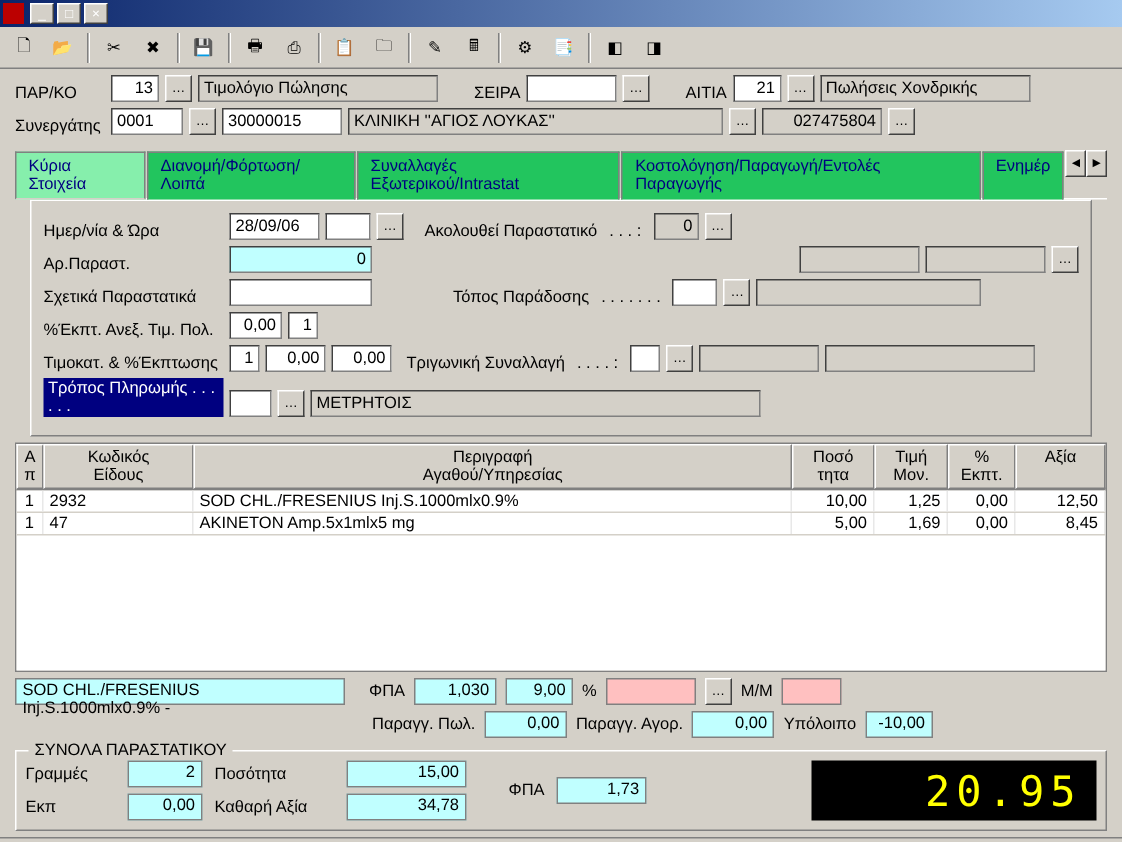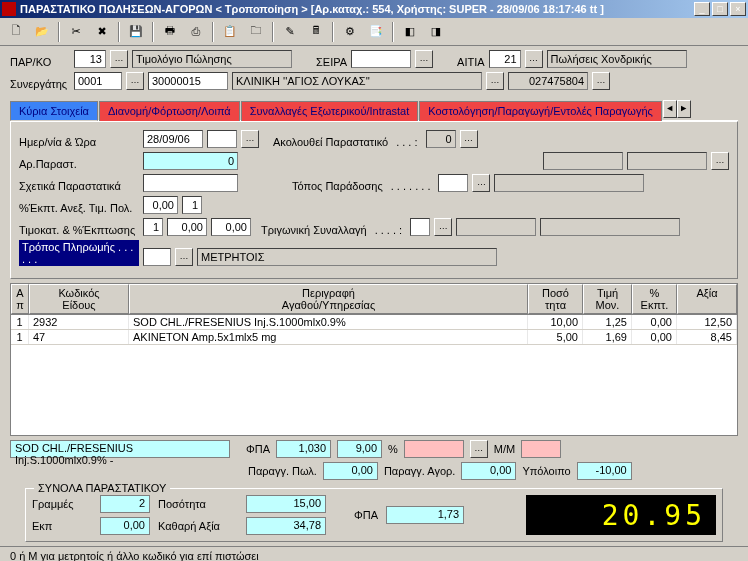--- a/index.html
+++ b/index.html
@@ -12,53 +12,52 @@
   .toolbar { height: 28px; border-bottom: 1px solid #808080; display: flex; align-items: center; padding: 2px 4px; gap: 2px; background: #d4d0c8; }
   .tbtn { width: 24px; height: 22px; border: 1px solid #d4d0c8; display: flex; align-items: center; justify-content: center; cursor: pointer; }
   .tsep { width: 2px; height: 20px; border-left: 1px solid #808080; border-right: 1px solid #fff; margin: 0 2px; }
   .form-area { padding: 4px 10px; }
   .row { display: flex; align-items: flex-end; margin-bottom: 4px; gap: 4px; }
   .label { white-space: nowrap; }
   .field { height: 18px; background: #fff; border: 1px solid #808080; border-top-color: #404040; border-left-color: #404040; padding: 1px 3px; font-size: 11px; }
   .field.ro { background: #d4d0c8; }
   .minibtn { width: 18px; height: 18px; background: #d4d0c8; border: 1px solid #fff; border-right-color: #404040; border-bottom-color: #404040; cursor: pointer; font-size: 9px; text-align: center; line-height: 14px; }
   .tabs { display: flex; border-bottom: 1px solid #fff; margin: 2px 10px 0; }
-  .tab { padding: 3px 8px; border: 1px solid #808080; border-bottom: none; background: #ef4444; margin-right: 1px; font-size: 11px; cursor: pointer; color: #000080; position: relative; top: 1px; }
-  .tab.active { background: #3b82f6; border-bottom: 1px solid #d4d0c8; color: #000080; }
-  .tab-body { border: 1px solid #808080; border-top-color: #fff; border-left-color: #fff; margin: 0 10px; padding: 8px; }
+  .tab { padding: 3px 8px; border: 1px solid #808080; border-bottom: none; background: #22c55e; margin-right: 1px; font-size: 11px; cursor: pointer; color: #000080; position: relative; top: 1px; }
+  .tab.active { background: #86efac; border-bottom: 1px solid #d4d0c8; color: #000080; }
+  .tab-body { border: 1px solid #808080; border-top-color: #fff; border-left-color: #fff; margin: 0 20px; padding: 8px; }
   .lblw { width: 120px; }
   .highlight-label { background: #000080; color: #fff; padding: 1px 3px; }
   .grid { margin: 4px 10px 0; border: 1px solid #808080; }
   .grid-head { display: flex; background: #d4d0c8; border-bottom: 1px solid #808080; }
   .grid-head .gh { border: 1px solid #fff; border-right-color: #808080; border-bottom-color: #808080; padding: 2px 4px; text-align: center; font-size: 11px; }
   .grid-body { height: 120px; background: #fff; overflow-y: auto; }
   .grow { display: flex; border-bottom: 1px solid #d4d0c8; }
   .gc { padding: 1px 4px; font-size: 11px; border-right: 1px solid #e8e8e8; }
   .c-ap { width: 18px; text-align: center; }
   .c-code { width: 100px; }
   .c-desc { flex: 1; }
   .c-qty { width: 55px; text-align: right; }
   .c-price { width: 49px; text-align: right; }
   .c-disc { width: 45px; text-align: right; }
   .c-val { width: 60px; text-align: right; }
   .status-row { display: flex; align-items: center; padding: 4px 10px; gap: 6px; }
   .cyan-field { background: #c0ffff; border: 1px solid #808080; padding: 1px 4px; text-align: right; height: 18px; }
   .pink-field { background: #ffc0c0; border: 1px solid #808080; padding: 1px 4px; text-align: right; height: 18px; }
-  .totals-box { border: 1px solid #808080; border-top-color: #fff; border-left-color: #fff; margin: 4px 25px; padding: 6px; position: relative; }
+  .totals-box { border: 1px solid #808080; border-top-color: #fff; border-left-color: #fff; margin: 4px 10px; padding: 6px; position: relative; }
   .totals-box .legend { position: absolute; top: -7px; left: 8px; background: #d4d0c8; padding: 0 4px; font-size: 11px; }
   .lcd { background: #000; color: #ff0; font-family: monospace; font-size: 28px; letter-spacing: 4px; padding: 4px 10px; text-align: right; width: 190px; height: 40px; display: flex; align-items: center; justify-content: flex-end; }
   .footer-bar { border-top: 1px solid #808080; padding: 3px 10px; font-size: 11px; margin-top: 2px; }
   .navbtn { width: 14px; height: 18px; background: #d4d0c8; border: 1px solid #fff; border-right-color: #404040; border-bottom-color: #404040; cursor: pointer; font-size: 9px; text-align: center; line-height: 14px; }
 </style>
 </head>
 <body>
 
 <div class="titlebar">
   <div class="icon"></div>
-  <div class="title">ΠΑΡΑΣΤΑΤΙΚΟ ΠΩΛΗΣΕΩΝ-ΑΓΟΡΩΝ &lt; Τροποποίηση &gt; [Αρ.καταχ.: 554, Χρήστης: SUPER - 28/09/06 18:17:46 tt ]</div>
   <div class="winbtns">
     <div class="winbtn">_</div>
     <div class="winbtn">□</div>
     <div class="winbtn">×</div>
   </div>
 </div>
 
 <div class="toolbar">
   <div class="tbtn">🗋</div>
   <div class="tbtn">📂</div>
@@ -108,20 +107,21 @@
     <input class="field ro" style="width: 80px; text-align: right;" value="027475804">
     <div class="minibtn">…</div>
   </div>
 </div>
 
 <div class="tabs">
   <div class="tab active">Κύρια Στοιχεία</div>
   <div class="tab">Διανομή/Φόρτωση/Λοιπά</div>
   <div class="tab">Συναλλαγές Εξωτερικού/Intrastat</div>
   <div class="tab">Κοστολόγηση/Παραγωγή/Εντολές Παραγωγής</div>
+  <div class="tab">Ενημέρ</div>
   <div class="navbtn">◄</div>
   <div class="navbtn">►</div>
 </div>
 
 <div class="tab-body">
   <div class="row">
     <span class="label lblw">Ημερ/νία &amp; Ώρα</span>
     <input class="field" style="width: 60px;" value="28/09/06">
     <input class="field" style="width: 30px;">
     <div class="minibtn">…</div>
@@ -221,36 +221,36 @@
   <span>Μ/Μ</span>
   <div class="pink-field" style="width:40px"></div>
 </div>
 <div class="status-row" style="padding-top:0">
   <span style="width:232px"></span>
   <span>Παραγγ. Πωλ.</span>
   <div class="cyan-field" style="width:55px">0,00</div>
   <span>Παραγγ. Αγορ.</span>
   <div class="cyan-field" style="width:55px">0,00</div>
   <span>Υπόλοιπο</span>
-  <div class="cyan-field" style="width:55px">-10,00</div>
+  <div class="cyan-field" style="width:45px">-10,00</div>
 </div>
 
 <div class="totals-box">
   <div class="legend">ΣΥΝΟΛΑ ΠΑΡΑΣΤΑΤΙΚΟΥ</div>
   <div style="display:flex;align-items:center;gap:8px">
     <div style="display:grid;grid-template-columns:60px 50px 80px 80px;gap:4px 8px;align-items:center">
       <span>Γραμμές</span>
       <div class="cyan-field">2</div>
       <span>Ποσότητα</span>
       <div class="cyan-field">15,00</div>
       <span>Εκπ</span>
       <div class="cyan-field">0,00</div>
       <span>Καθαρή Αξία</span>
       <div class="cyan-field">34,78</div>
     </div>
     <span style="margin-left:20px">ΦΠΑ</span>
-    <div class="cyan-field" style="width:78px">1,73</div>
+    <div class="cyan-field" style="width:60px">1,73</div>
     <div style="flex:1"></div>
     <div class="lcd">20.95</div>
   </div>
 </div>
 
 <div class="footer-bar">0 ή Μ για μετρητοίς ή άλλο κωδικό για επί πιστώσει</div>
 
 </body></html>

